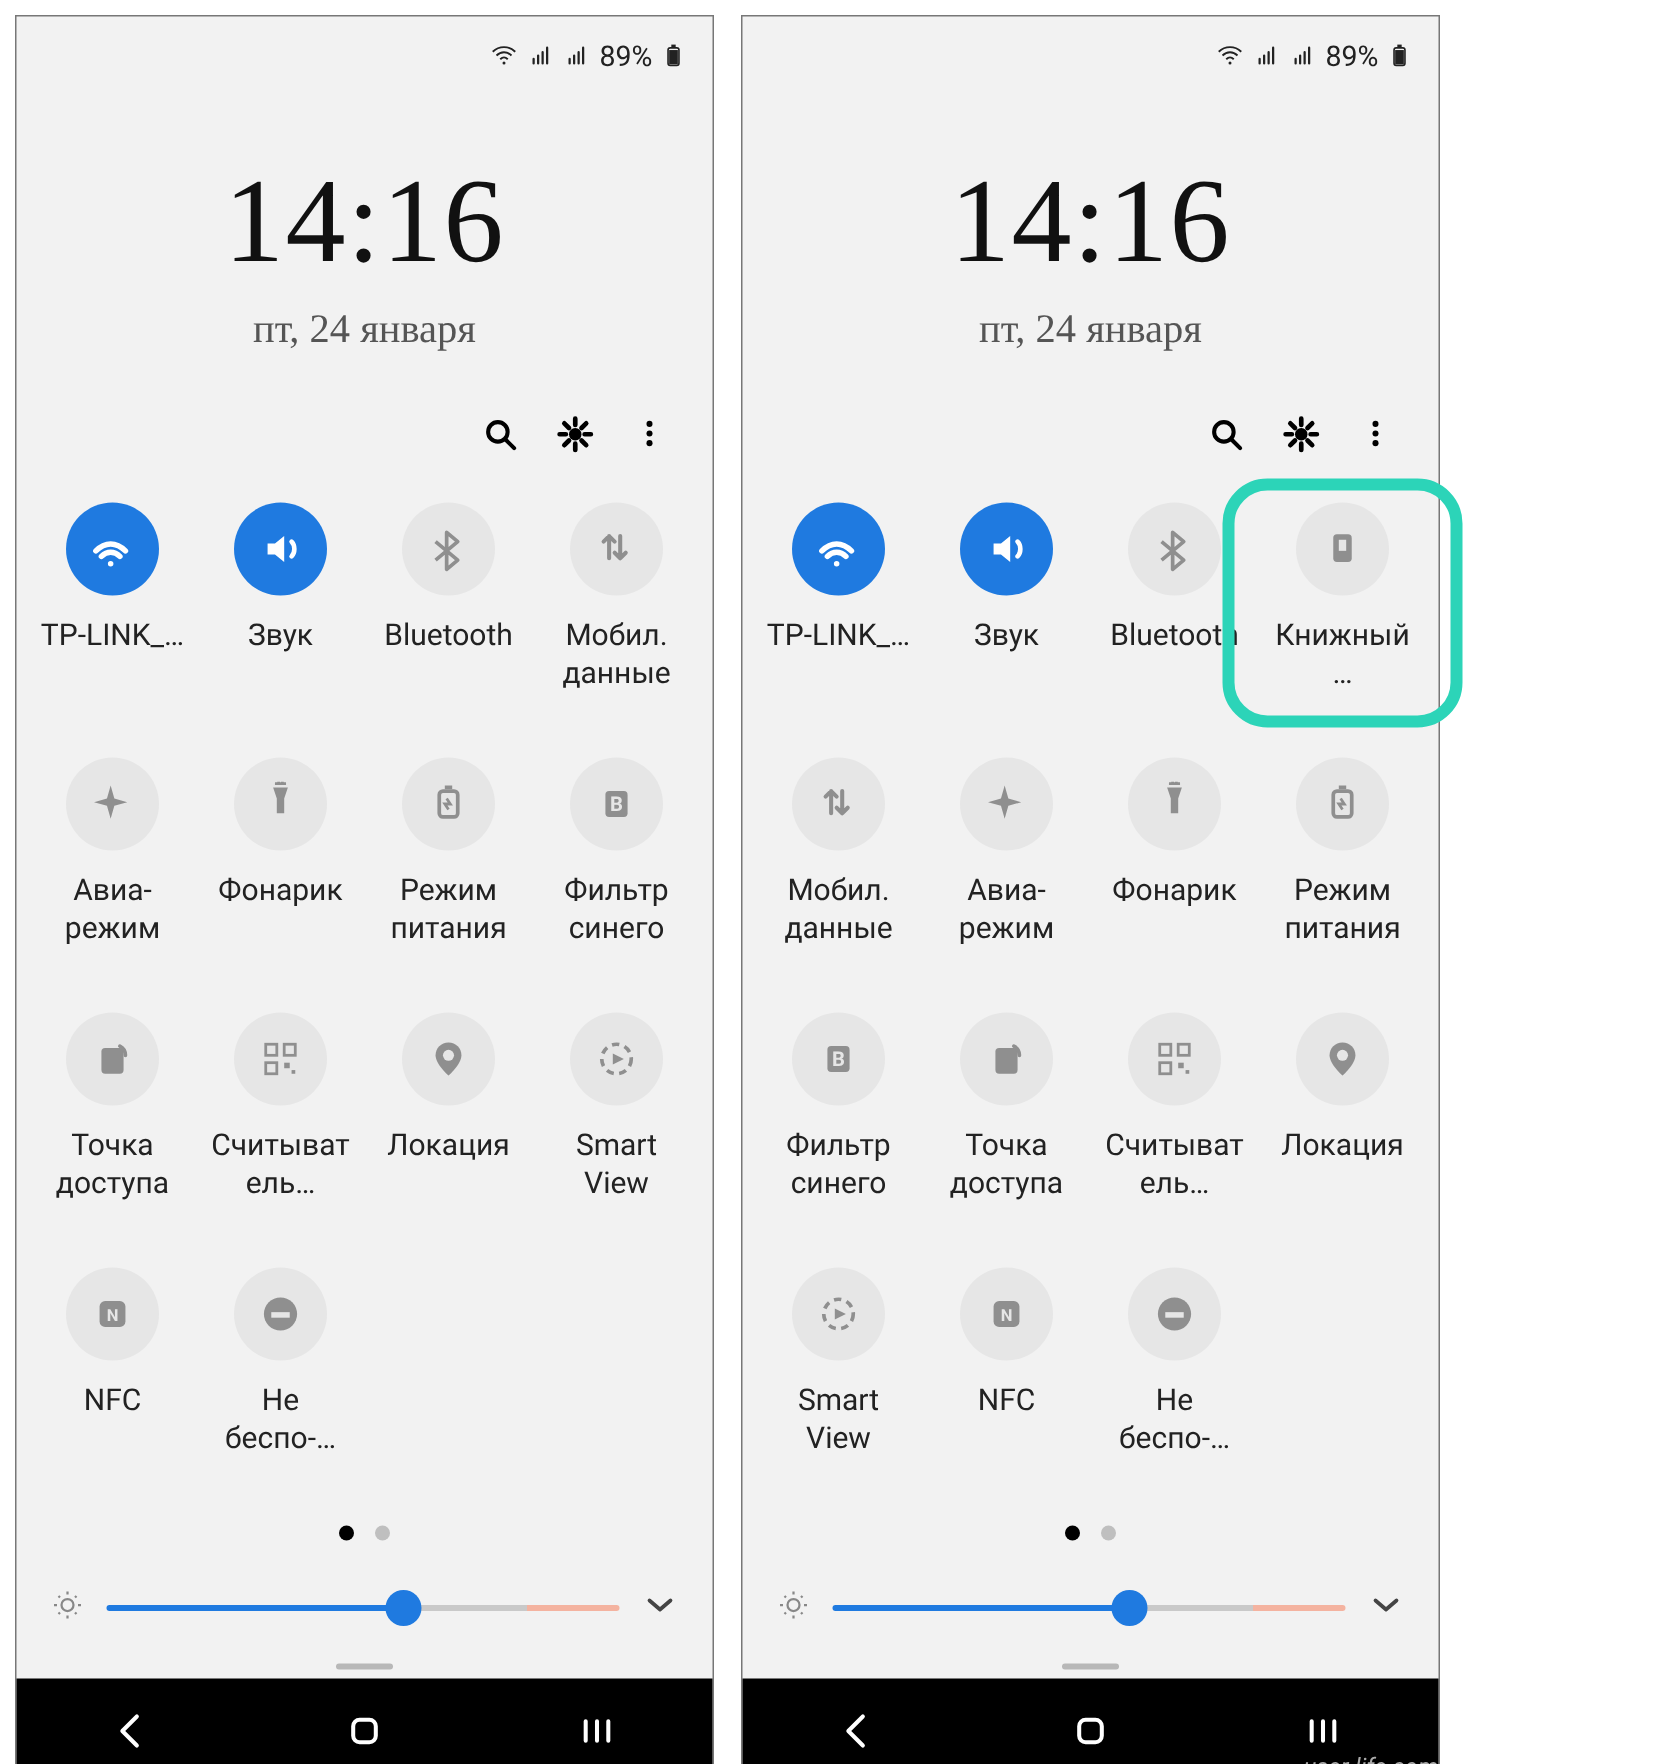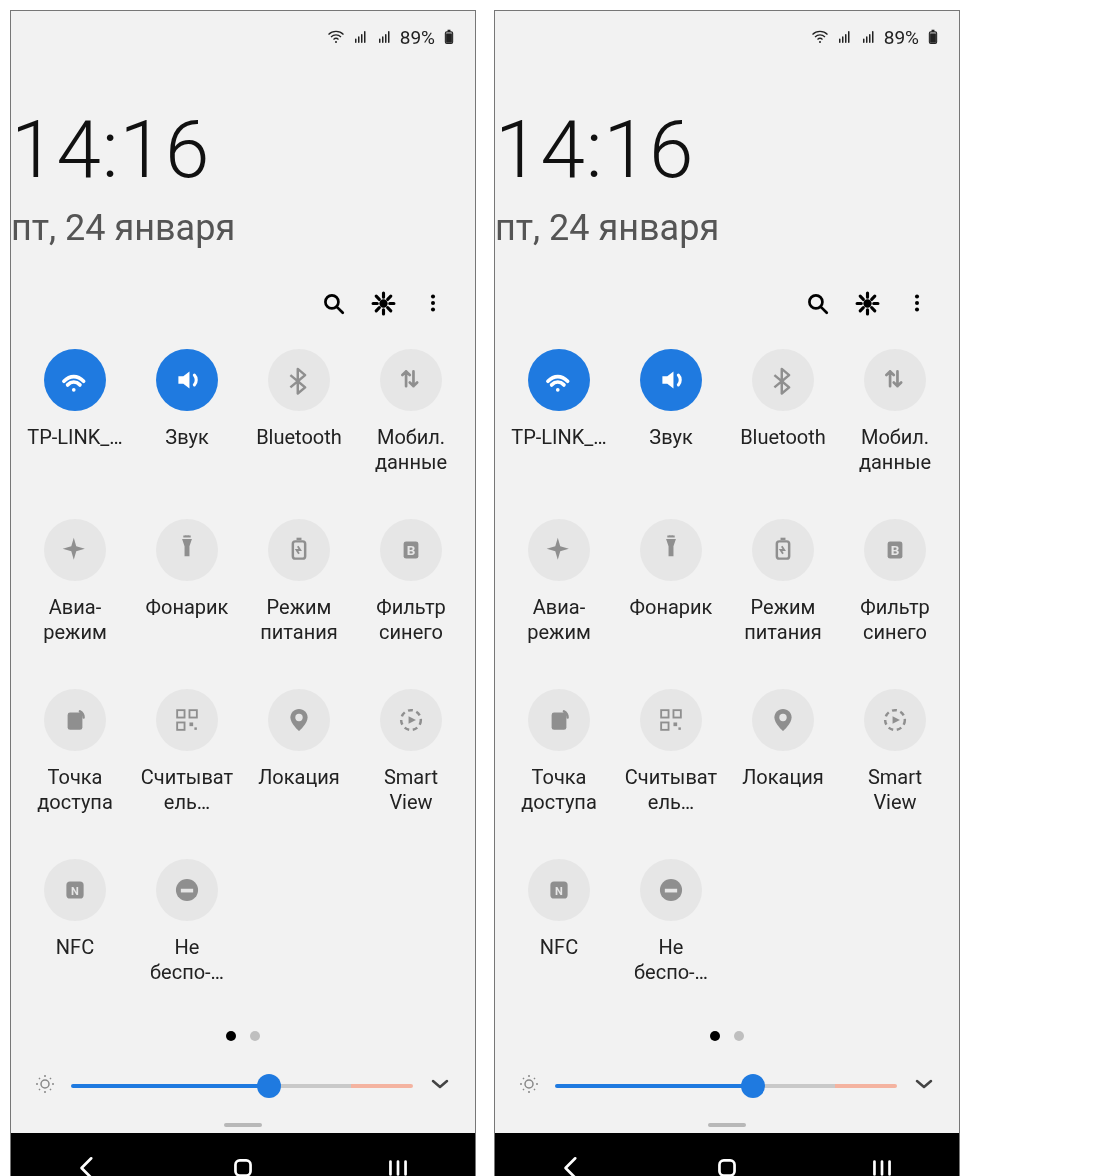--- a/index.html
+++ b/index.html
@@ -24,31 +24,32 @@
     display: flex;
     justify-content: flex-end;
     align-items: center;
     gap: 6px;
     padding: 0 18px;
     font-size: 19px;
     color: #222;
   }
   .status-bar svg { display: block; }
   .clock-area {
-    text-align: left;
+    text-align: center;
     padding: 40px 0 20px 0;
+    font-family: Liberation Serif, serif;
   }
   .clock {
     font-size: 80px;
     font-weight: 300;
     color: #111;
     letter-spacing: 1px;
   }
   .date {
-    font-size: 36px;
+    font-size: 27px;
     color: #555;
     margin-top: 10px;
   }
   .actions-row {
     display: flex;
     justify-content: flex-end;
     gap: 22px;
     padding: 20px 28px 10px 0;
     align-items: center;
   }
@@ -589,20 +590,31 @@
         <div class="tile-wrap">
           <div class="tile-circle">
             <svg width="32" height="32" viewBox="0 0 26 26">
               <use href="#i-bluetooth"></use>
             </svg>
           </div>
         </div>
         <div class="tile-label">Bluetooth</div>
       </div>
       <div class="tile">
+        <div class="highlight teal"></div>
+        <div class="tile-wrap">
+          <div class="tile-circle">
+            <svg width="32" height="32" viewBox="0 0 26 26">
+              <use href="#i-portrait"></use>
+            </svg>
+          </div>
+        </div>
+        <div class="tile-label">Книжный…</div>
+      </div>
+      <div class="tile">
         <div class="tile-wrap">
           <div class="tile-circle">
             <svg width="32" height="32" viewBox="0 0 26 26">
               <use href="#i-data"></use>
             </svg>
           </div>
         </div>
         <div class="tile-label">Мобил. данные</div>
       </div>
       <div class="tile">

